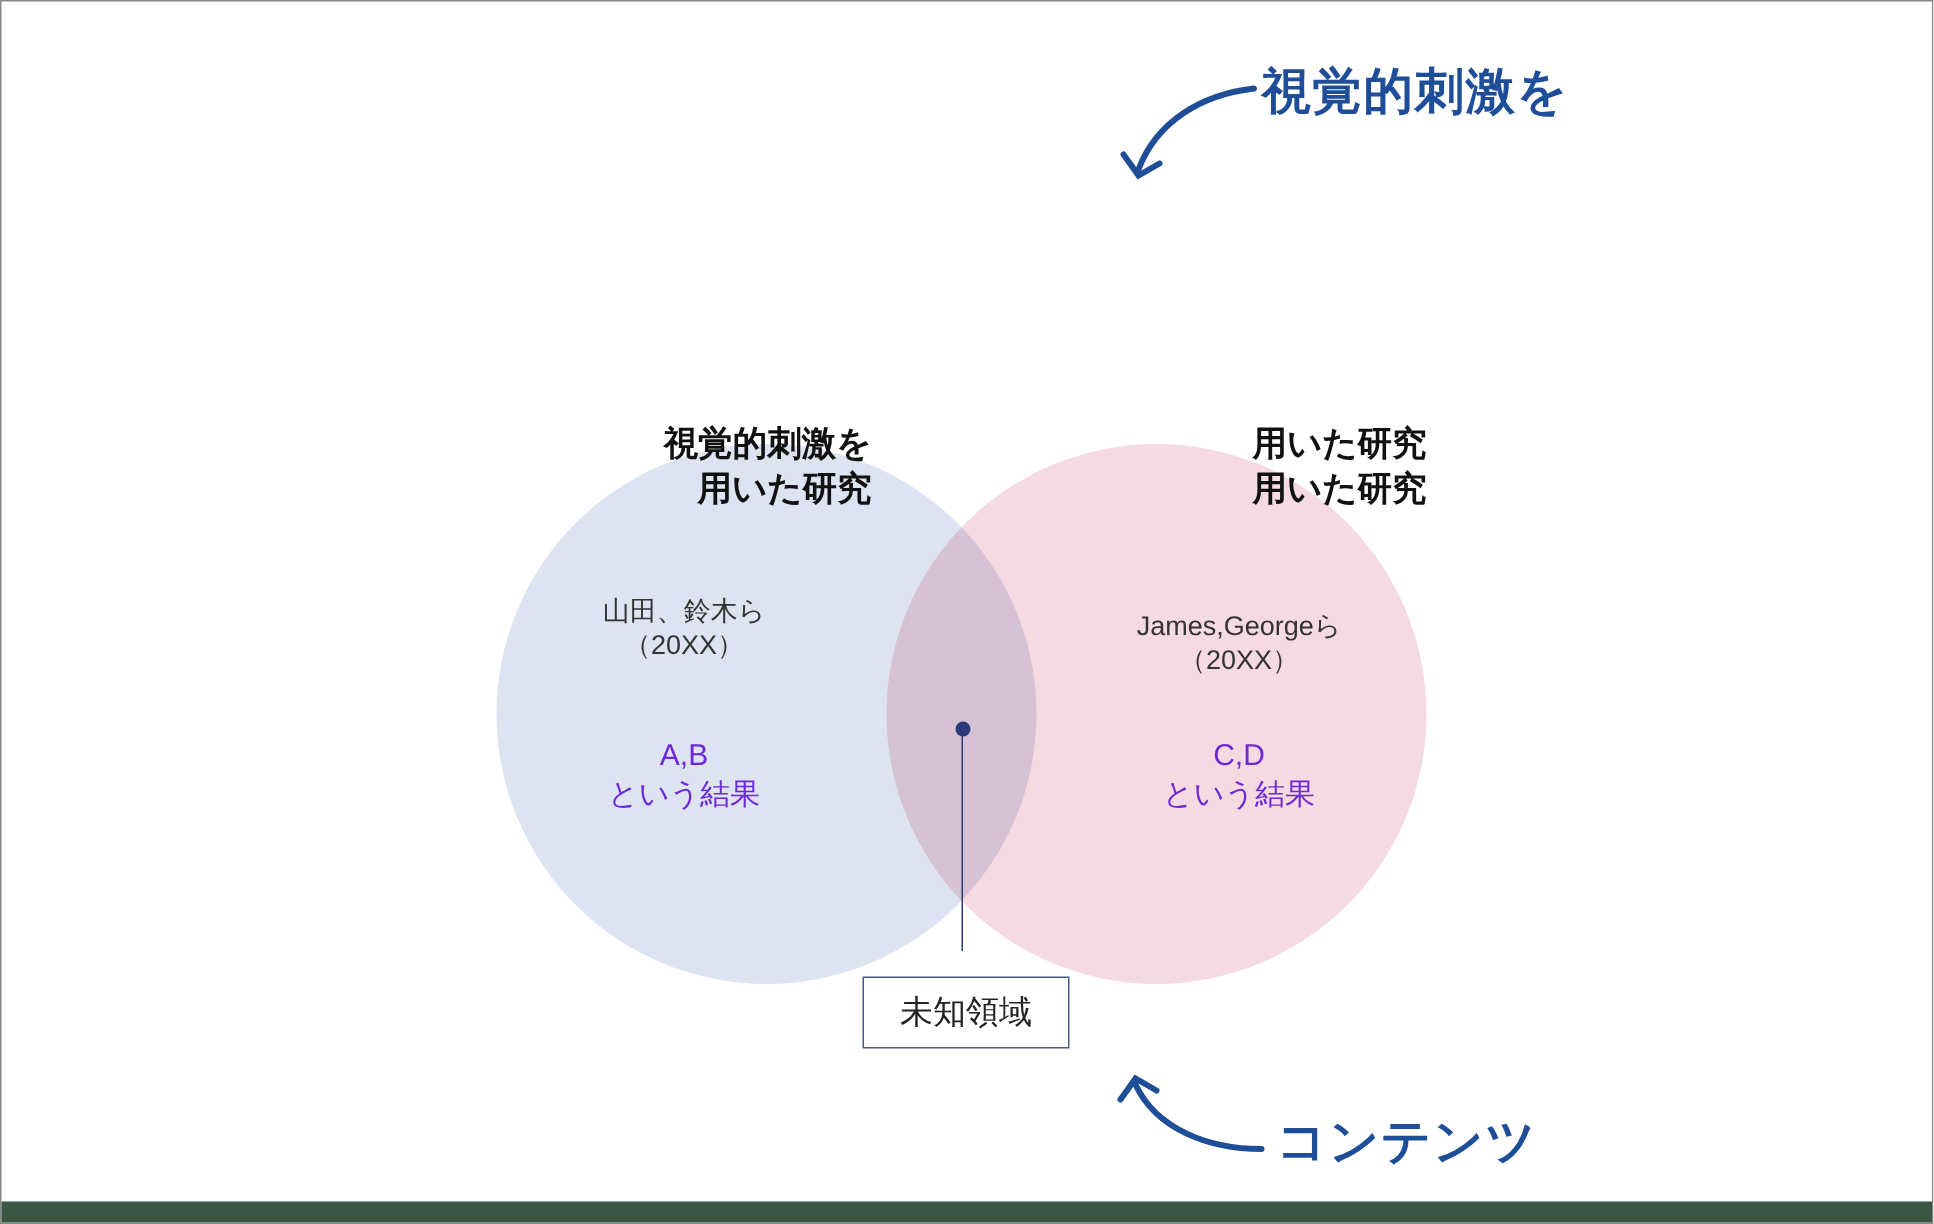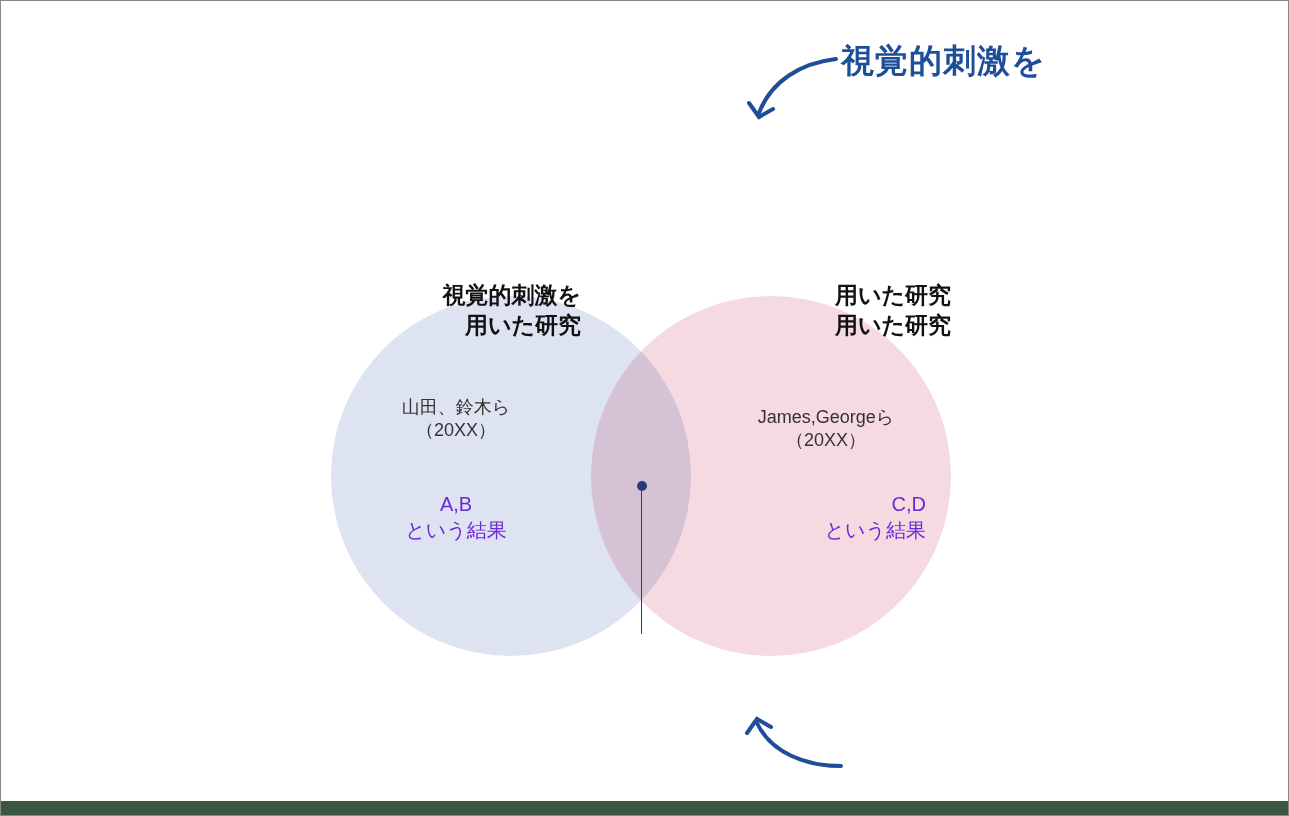--- a/index.html
+++ b/index.html
@@ -98,21 +98,21 @@
   .c-res {
     position: absolute;
     width: 200px;
     text-align: center;
     font-size: 20px;
     font-weight: 400;
     color: #6d28d9;
     line-height: 1.3;
   }
   .c-res.left  { left: 65px;  top: 235px; }
-  .c-res.right { left: 435px; top: 235px; text-align: right; }
+  .c-res.right { left: 435px; top: 235px; }
 
   .dot {
     position: absolute;
     left: 346px;
     top: 225px;
     width: 10px;
     height: 10px;
     background: #2a3a7a;
     border-radius: 50%;
   }
@@ -175,21 +175,23 @@
 
     <div class="c-res left">
       <span>A,B</span><br><span>という結果</span>
     </div>
     <div class="c-res right">
       <span>C,D</span><br><span>という結果</span>
     </div>
 
     <div class="dot"></div>
     <div class="stem"></div>
+    <div class="unknown-box">未知領域</div>
   </div>
 
   <svg class="arrow" style="left:740px; top:710px; width:110px; height:70px;" viewBox="0 0 110 70">
     <path d="M100 55 C 65 55, 30 42, 16 12"></path>
     <path class="head" d="M6 22 L16 8 L30 16"></path>
   </svg>
+  <div class="anno bottom">コンテンツ</div>
 
   <div class="footer-bar"></div>
 </div>
 
 </body></html>

